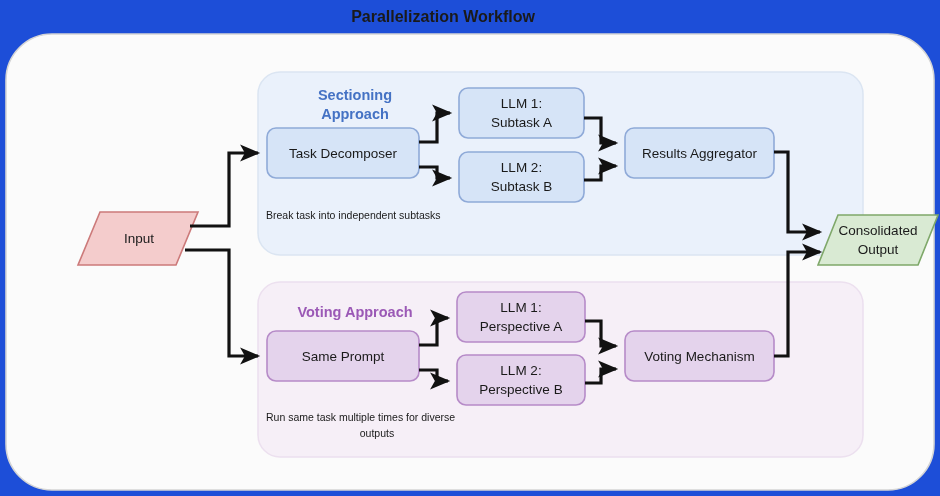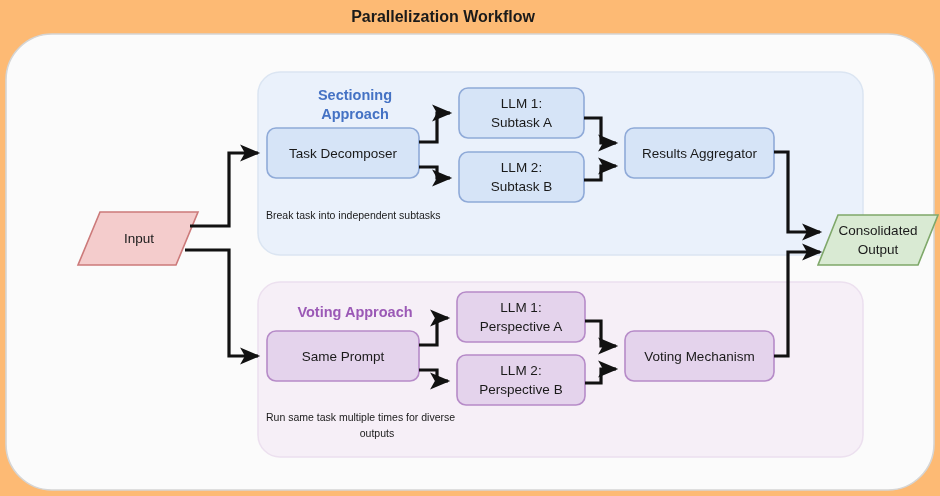--- a/index.html
+++ b/index.html
@@ -4,21 +4,21 @@
 <style>
   html, body {
     margin: 0;
     padding: 0;
     background: #ffffff;
   }
   #canvas {
     position: relative;
     width: 940px;
     height: 496px;
-    background: #fdba74;
+    background: #1d4ed8;
     font-family: "Liberation Sans", sans-serif;
     overflow: hidden;
   }
   #diagram-svg {
     position: absolute;
     left: 0;
     top: 0;
     width: 940px;
     height: 496px;
   }

